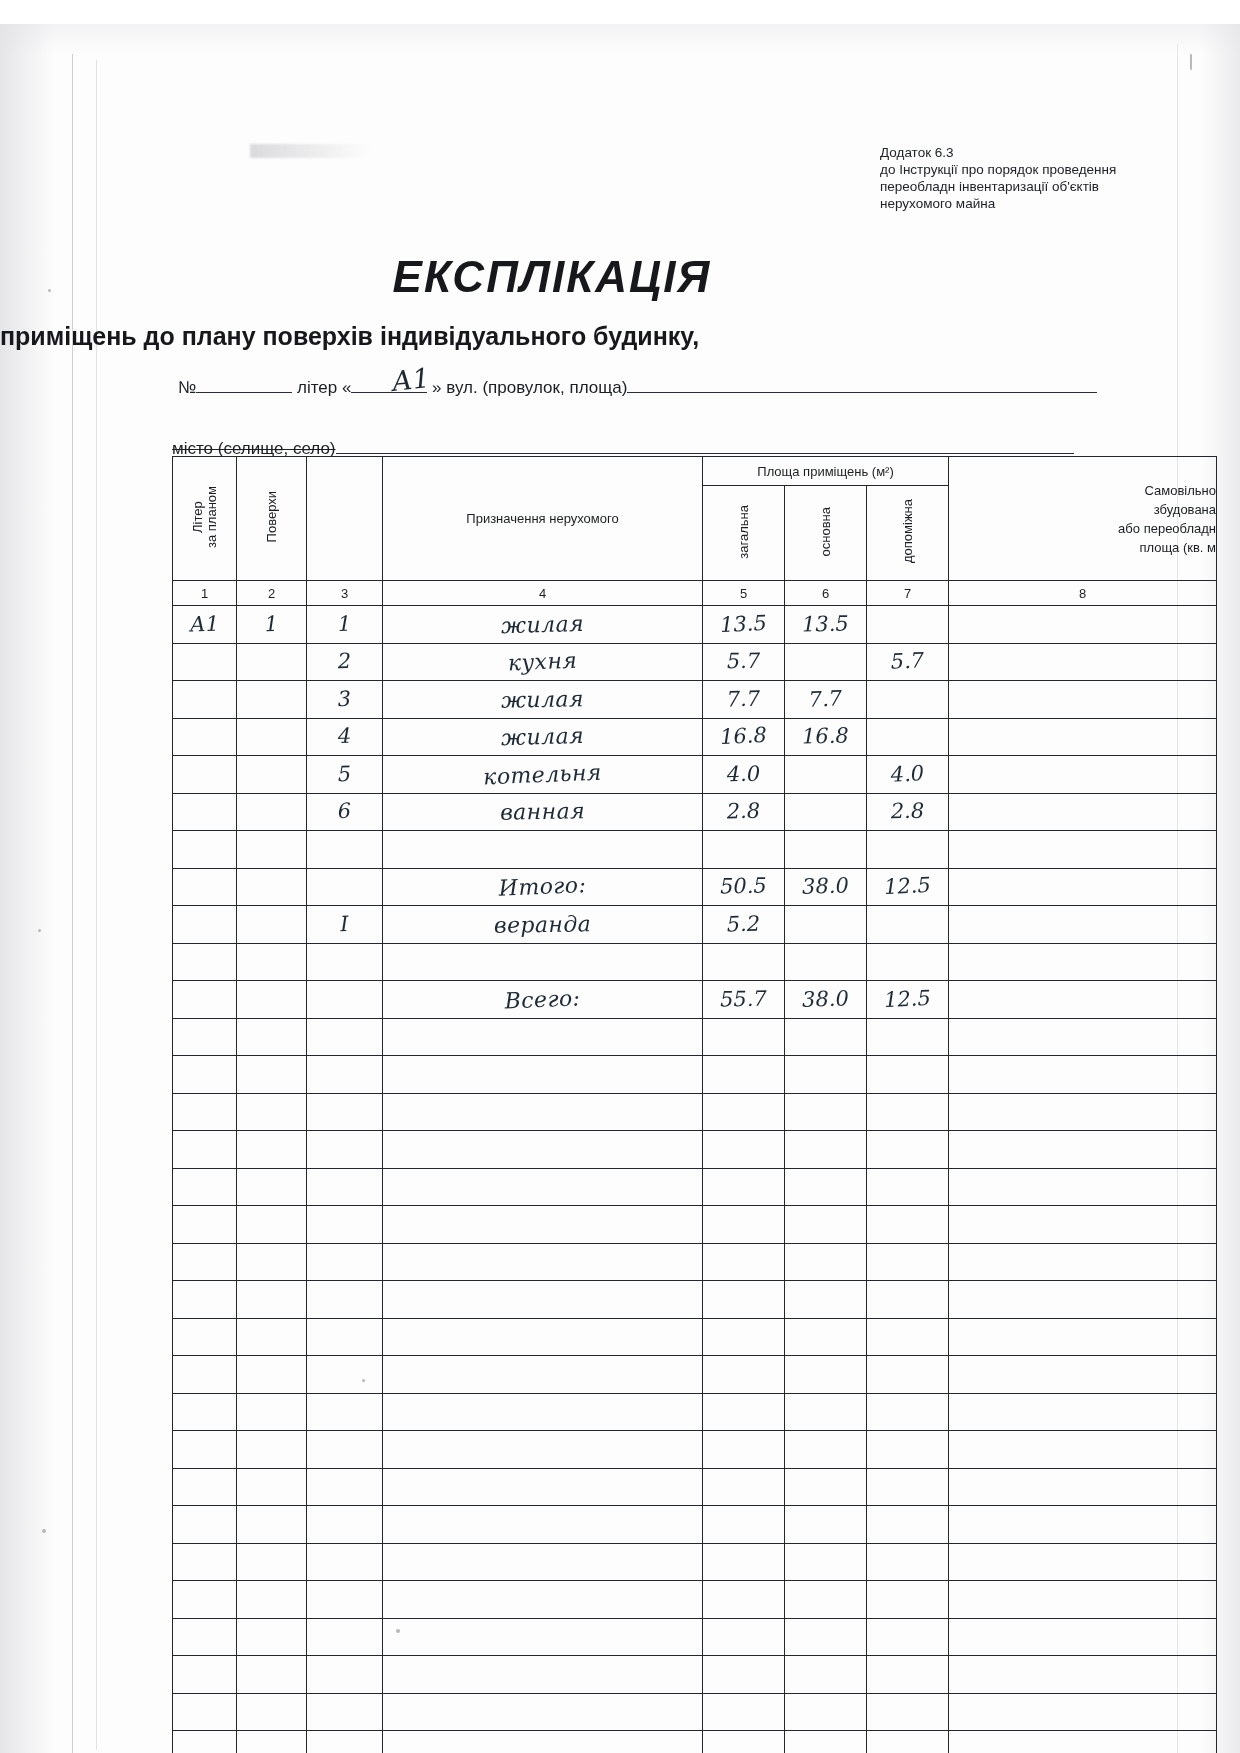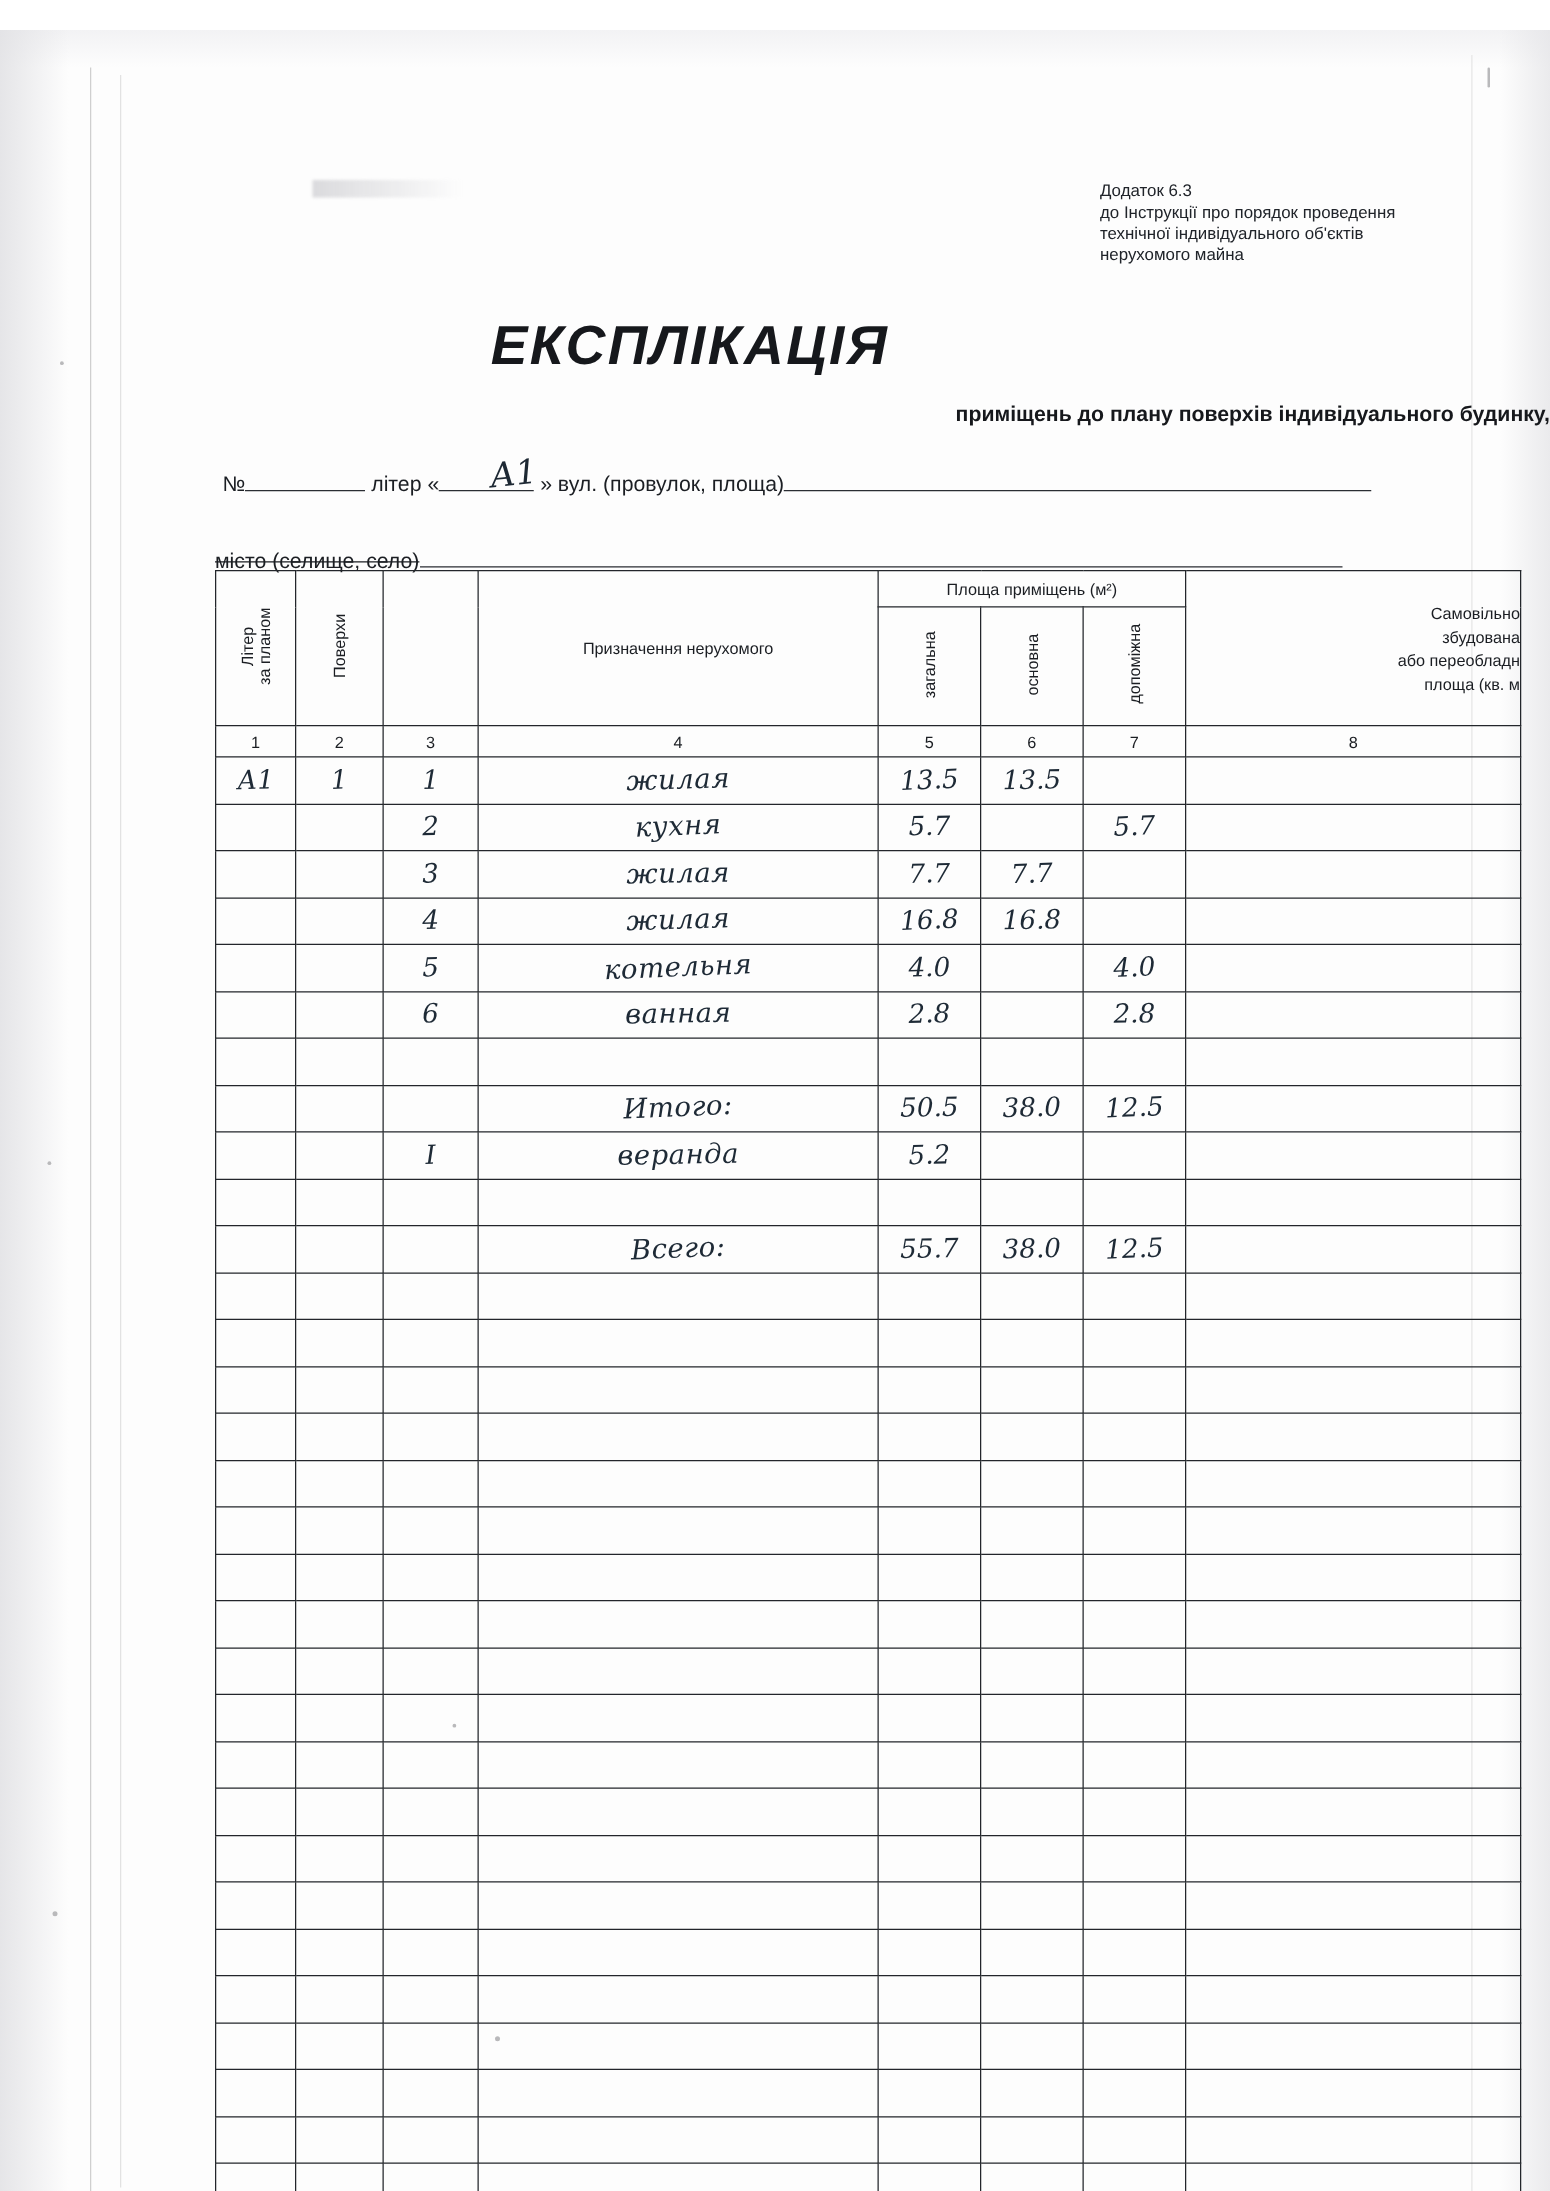--- a/index.html
+++ b/index.html
@@ -82,22 +82,22 @@
     font-style: italic;
     letter-spacing: 2px;
     color: #16181c;
     font-family: "Liberation Sans", sans-serif;
   }
   .title-sub {
     position: absolute;
     top: 298px;
     left: 0;
     width: 1240px;
-    text-align: right;
-    font-size: 17px;
+    text-align: left;
+    font-size: 25px;
     font-weight: bold;
     color: #16181c;
   }
 
   
   .formline {
     position: absolute;
     font-size: 17px;
     color: #1b1e23;
     white-space: nowrap;
@@ -252,21 +252,21 @@
   <div class="speck" style="left:48px; top:265px; width:3px; height:3px;"></div>
   <div class="speck" style="left:38px; top:905px; width:3px; height:3px;"></div>
   <div class="speck" style="left:42px; top:1505px; width:4px; height:4px;"></div>
   <div class="speck" style="left:362px; top:1355px; width:3px; height:3px;"></div>
   <div class="speck" style="left:396px; top:1605px; width:4px; height:4px;"></div>
   <div class="speck" style="left:1190px; top:30px; width:2px; height:16px; border-radius:1px;"></div>
 
   <div class="doc-ref">
     <div>Додаток 6.3</div>
     <div>до Інструкції про порядок проведення</div>
-    <div>технічної індивідуального об'єктів</div>
+    <div>переобладн інвентаризації об'єктів</div>
     <div>нерухомого майна</div>
   </div>
 
   <div class="title-main">ЕКСПЛІКАЦІЯ</div>
   <div class="title-sub">приміщень до плану поверхів індивідуального будинку,</div>
 
   <div class="formline row-no">
     <span>№</span><span class="ul" style="width:96px;"></span>
     <span>літер «</span><span class="ul" style="width:76px;"></span>
     <span>» вул. (провулок, площа)</span><span class="ul" style="width:470px;"></span>

